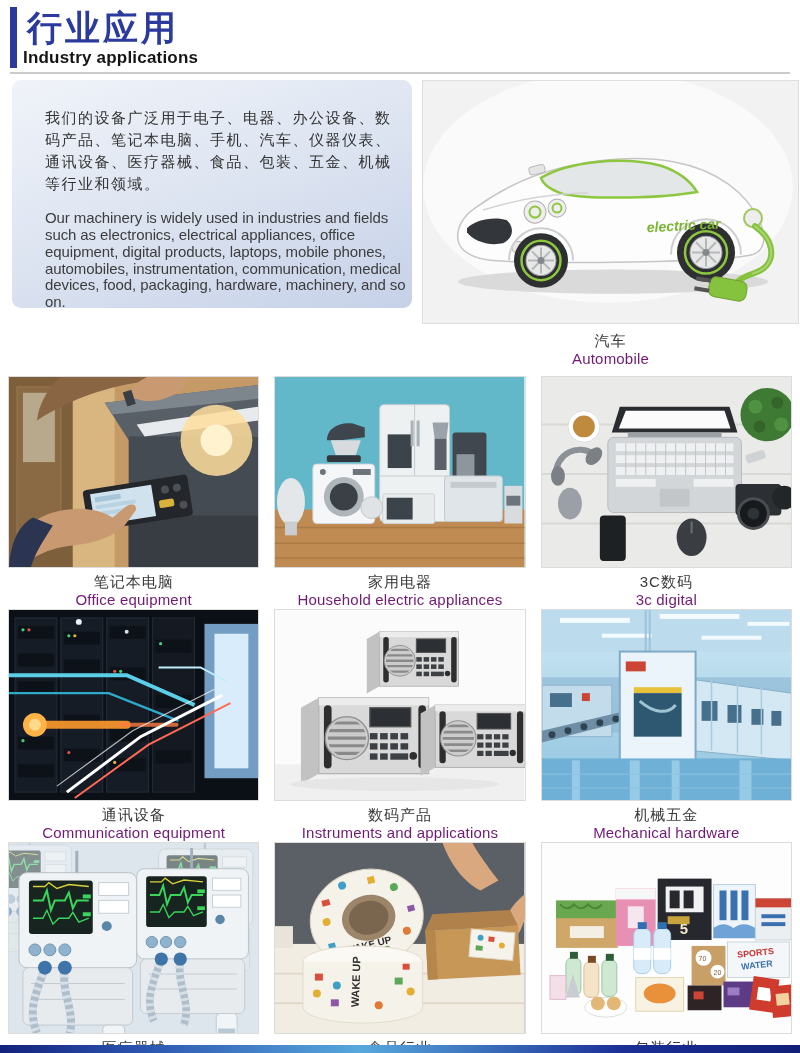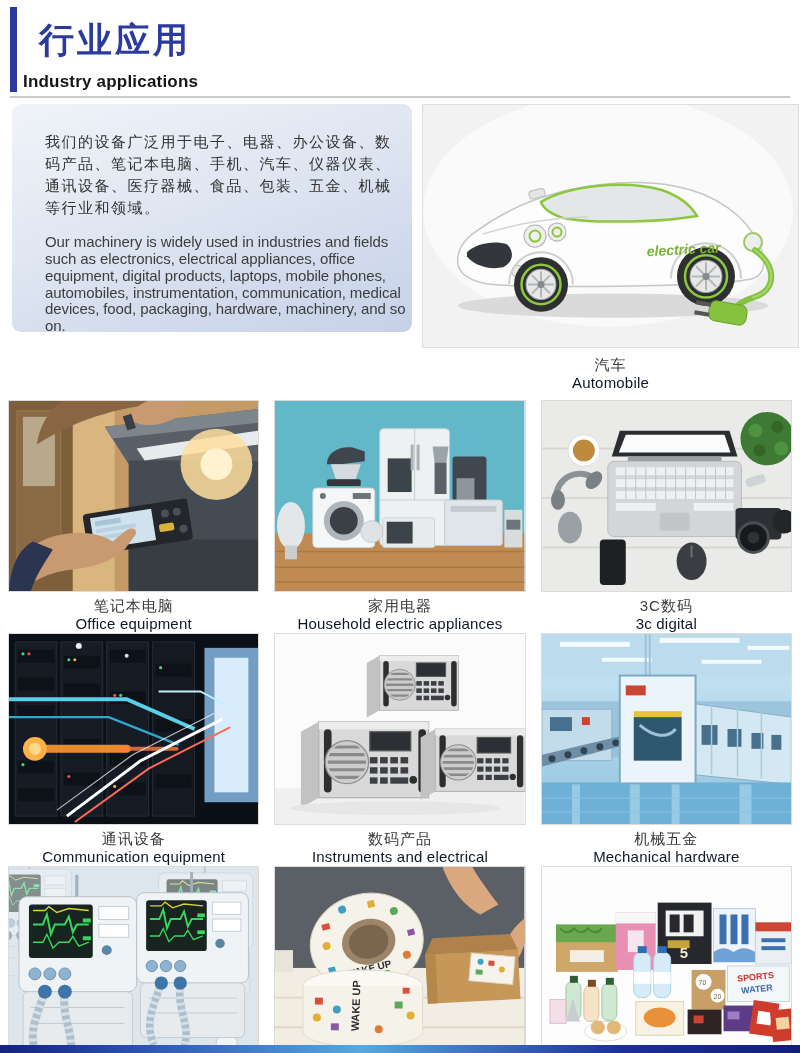--- a/index.html
+++ b/index.html
@@ -4,40 +4,40 @@
 <style>
   html,body{margin:0;padding:0;}
   body{
     width:800px;height:1053px;position:relative;overflow:hidden;background:#ffffff;
     font-family:"Liberation Sans",sans-serif;color:#333;
   }
   
   .header{padding:7px 10px 0 10px;}
   .title-row{display:flex;align-items:stretch;}
   .title-accent{width:7px;background:#2b3a9d;margin-right:6px;}
-  .title-cn{font-size:35px;line-height:0.95;font-weight:bold;color:#2b3a9d;letter-spacing:3px;margin:16px;}
+  .title-cn{font-size:35px;line-height:0.95;font-weight:bold;color:#2b3a9d;letter-spacing:3px;margin:4px;}
   .title-en{font-size:17px;font-weight:bold;color:#151515;margin-top:1px;letter-spacing:0.2px;}
   .header-rule{height:2px;background:#cbcbcb;margin:4px 10px 0 10px;}
   
   .top{display:flex;gap:10px;padding:6px 5px 0 12px;}
   .intro-box{
     width:400px;height:228px;box-sizing:border-box;border-radius:9px;
     background:linear-gradient(160deg,#f0f3f9 0%,#dfe6f2 45%,#c6d1e8 100%);
     padding:27px 10px 12px 33px;flex:none;
   }
   .intro-cn{font-size:15px;line-height:1.45;letter-spacing:1.5px;color:#333;margin:0 0 16px 0;width:356px;}
   .intro-en{font-size:15px;line-height:1.12;color:#3d3d3d;margin:0;width:366px;letter-spacing:-0.1px;}
   figure{margin:0;}
   .featured{width:377px;flex:none;}
   .photo-frame{border:1px solid #dedede;background:#f2f2f2;box-sizing:border-box;overflow:hidden;}
   .featured .photo-frame{height:244px;}
   .featured figcaption{margin-top:8px;}
   figcaption{text-align:center;}
   .cap-cn{font-size:15px;line-height:1.18;color:#3a3a3a;letter-spacing:1px;}
-  .cap-en{font-size:15px;line-height:1.16;color:#0f172a;letter-spacing:0.2px;}
+  .cap-en{font-size:15px;line-height:1.16;color:#701a75;letter-spacing:0.2px;}
   
   .grid{display:grid;grid-template-columns:repeat(3,1fr);column-gap:15px;row-gap:1px;padding:9px 8px 0 8px;}
   .cell .photo-frame{height:192px;border:1px solid #dcdcdc;background:#fff;}
   .cell figcaption{margin-top:5px;}
   .photo-frame svg{display:block;width:100%;height:100%;}
   
   .footer-bar{
     position:absolute;left:0;bottom:0;width:800px;height:8px;
     background:linear-gradient(90deg,#13227d 0%,#2c55b0 18%,#57a8dd 45%,#1b2f96 78%,#111f78 100%);
   }
@@ -339,21 +339,21 @@
         <rect width="250" height="192" fill="#fbfbfb"></rect>
         <rect y="156" width="250" height="36" fill="#f0f0f0"></rect>
         <use href="#instrUnit" transform="translate(92,20) scale(0.92)"></use>
         <use href="#instrUnit" transform="translate(26,86) scale(1.28)"></use>
         <use href="#instrUnit" transform="translate(146,94) scale(1.05)"></use>
         <ellipse cx="120" cy="176" rx="105" ry="7" fill="#e6e6e6"></ellipse>
       </svg>
     </div>
     <figcaption>
       <div class="cap-cn">数码产品</div>
-      <div class="cap-en">Instruments and electrical</div>
+      <div class="cap-en">Instruments and applications</div>
     </figcaption>
   </figure>
 
   <figure class="cell">
     <div class="photo-frame">
       <svg viewBox="0 0 250 192" preserveAspectRatio="none">
         <defs>
           <linearGradient id="mechBg" x1="0" y1="0" x2="0" y2="1">
             <stop offset="0" stop-color="#cfe9f6"></stop>
               <stop offset="1" stop-color="#8fc3de"></stop>

